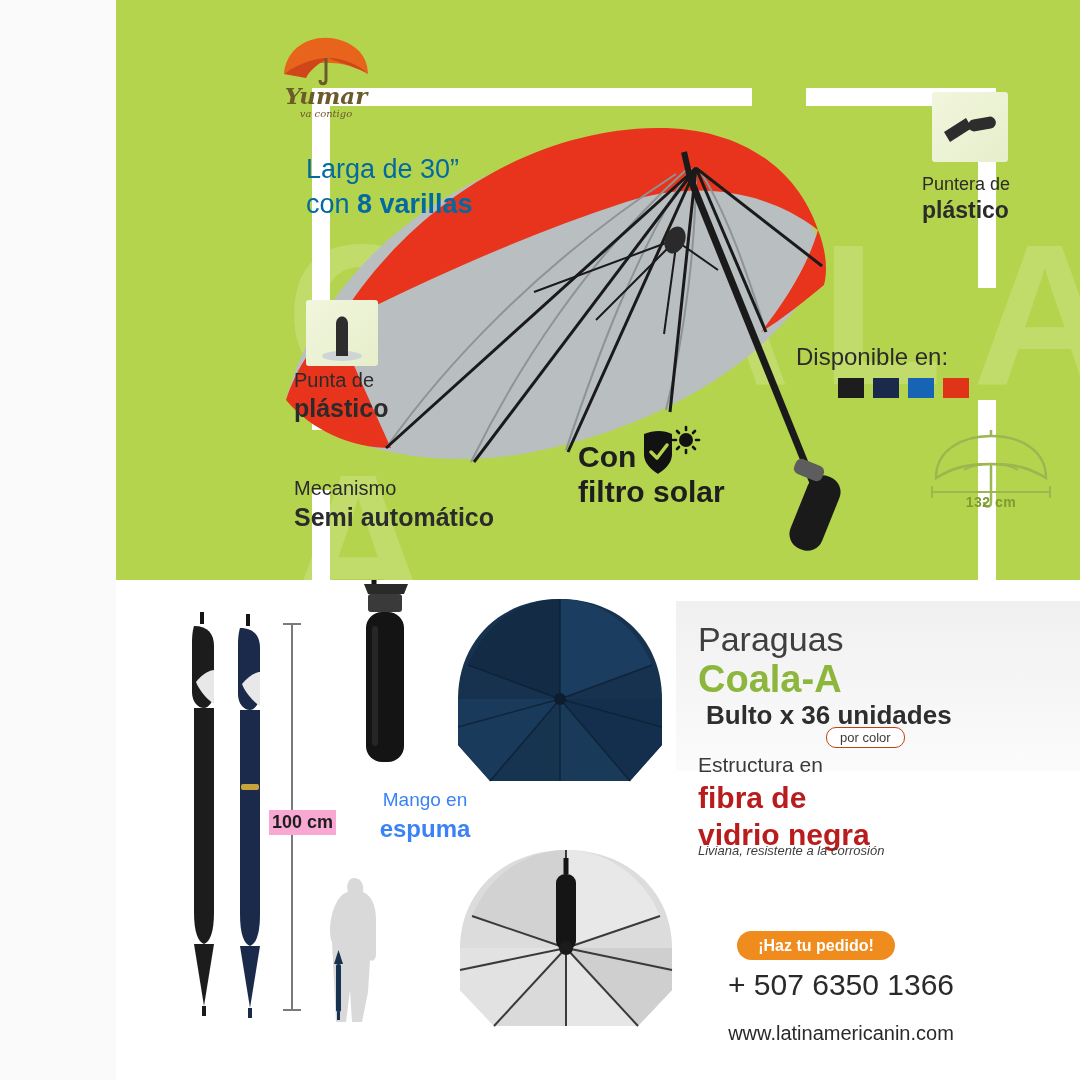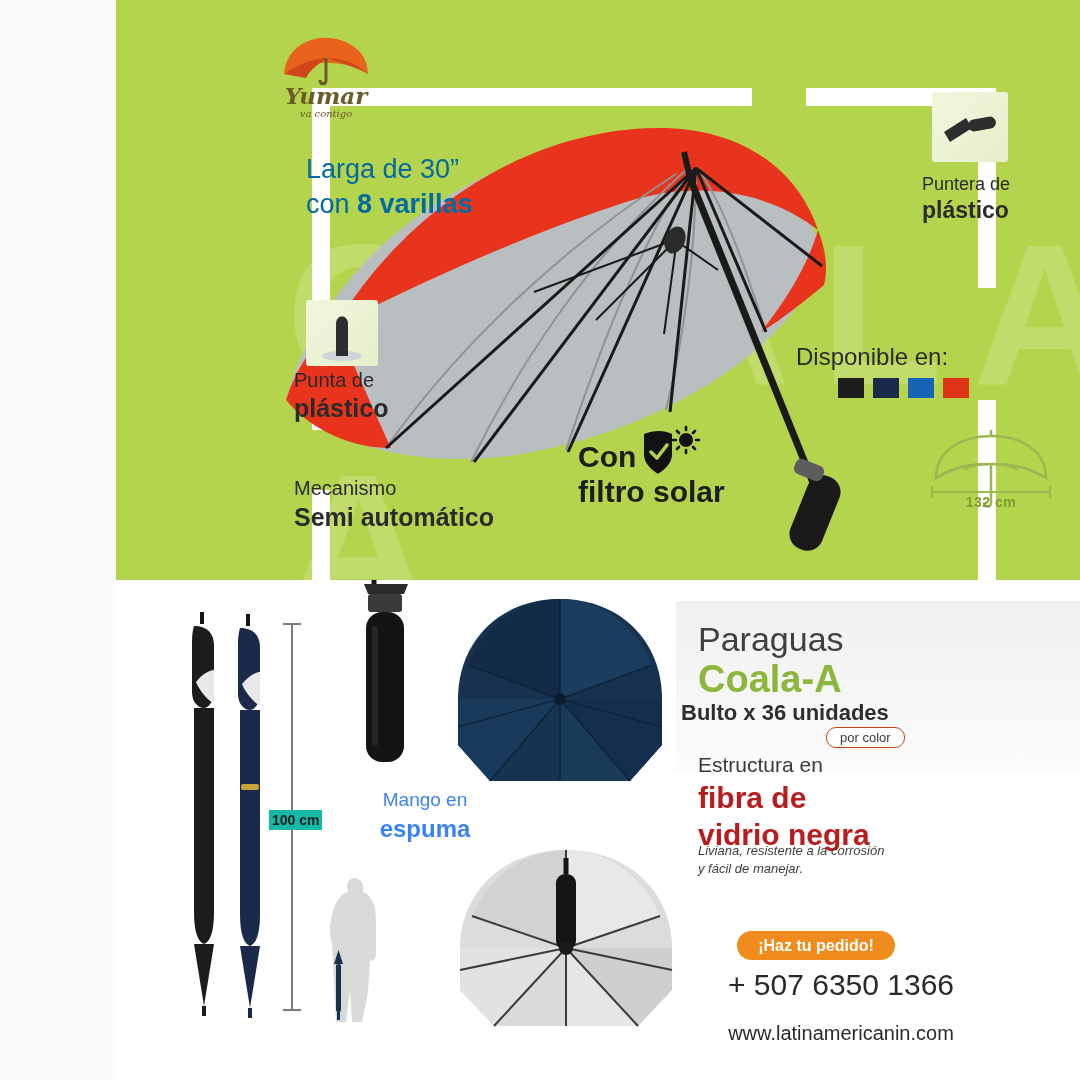--- a/index.html
+++ b/index.html
@@ -105,42 +105,42 @@
     position:absolute;left:116px;top:580px;width:964px;height:500px;background:#ffffff;
   }
   .left-white{position:absolute;left:0;top:0;width:116px;height:1080px;background:#fafafa;}
 
   
   .vline{position:absolute;left:291px;top:623px;width:2px;height:388px;background:#7a7a7a;}
   .vtick-t{position:absolute;left:283px;top:623px;width:18px;height:2px;background:#7a7a7a;}
   .vtick-b{position:absolute;left:283px;top:1009px;width:18px;height:2px;background:#7a7a7a;}
   .vlabel{
     position:absolute;left:269px;top:810px;
-    font-size:14px;font-weight:bold;color:#1e1e1e;background:#14b8a6;padding:2px 3px;
+    font-size:18px;font-weight:bold;color:#1e1e1e;background:#f9a8d4;padding:2px 3px;
   }
 
   .t-mango{
     position:absolute;left:350px;top:788px;width:150px;text-align:center;
     font-size:19px;color:#3b82f6;line-height:1.3;
   }
   .t-mango .b{font-size:24px;font-weight:bold;}
 
   
   .info{
     position:absolute;left:676px;top:601px;width:404px;height:170px;
     background:linear-gradient(180deg,#f0f0f0 0%,#fbfbfb 100%);
   }
   .t-paraguas{
     position:absolute;left:698px;top:620px;font-size:34px;color:#3f3f3f;
   }
   .t-coala{
     position:absolute;left:698px;top:658px;font-size:38px;font-weight:bold;color:#8cb63c;
   }
   .t-bulto{
-    position:absolute;left:681px;top:700px;font-size:22px;font-weight:bold;color:#2e2e2e;
+    position:absolute;left:706px;top:700px;font-size:26px;font-weight:bold;color:#2e2e2e;
   }
   .pill{
     position:absolute;left:826px;top:727px;
     border:1px solid #c2410c;border-radius:10px;padding:2px 13px;
     font-size:13px;color:#3a3a3a;background:#fff;
   }
   .t-estructura{
     position:absolute;left:698px;top:753px;font-size:21px;color:#3a3a3a;
   }
   .t-fibra{
@@ -428,20 +428,19 @@
   <div class="t-bulto">Bulto x 36 unidades</div>
   <div class="pill">por color</div>
 
   <div class="t-estructura">Estructura en</div>
   <div class="t-fibra">
     <div>fibra de</div>
     <div>vidrio negra</div>
   </div>
   <div class="t-liviana">
     <div>Liviana, resistente a la corrosión</div>
-    <div>y fácil de manejar.</div>
   </div>
 
   <div class="cta">¡Haz tu pedido!</div>
   <div class="phone">+ 507 6350 1366</div>
   <div class="web">www.latinamericanin.com</div>
 
 </div>
 
 </body></html>

